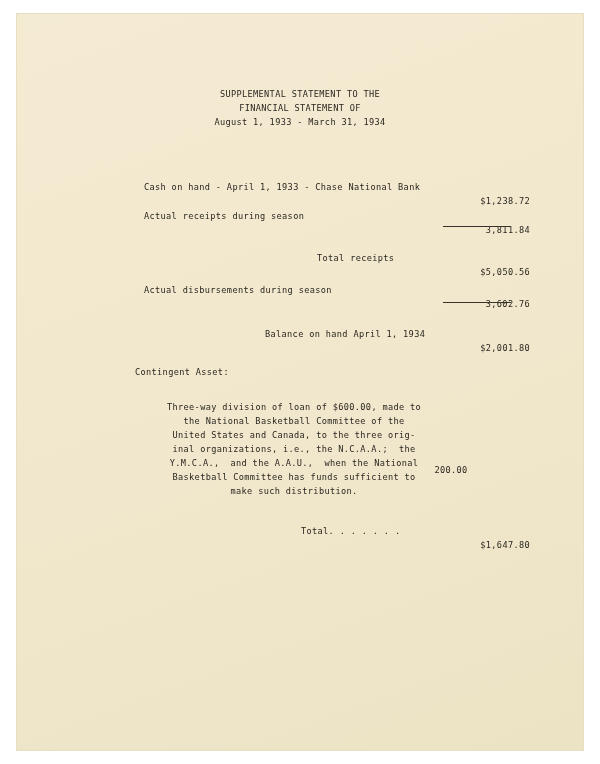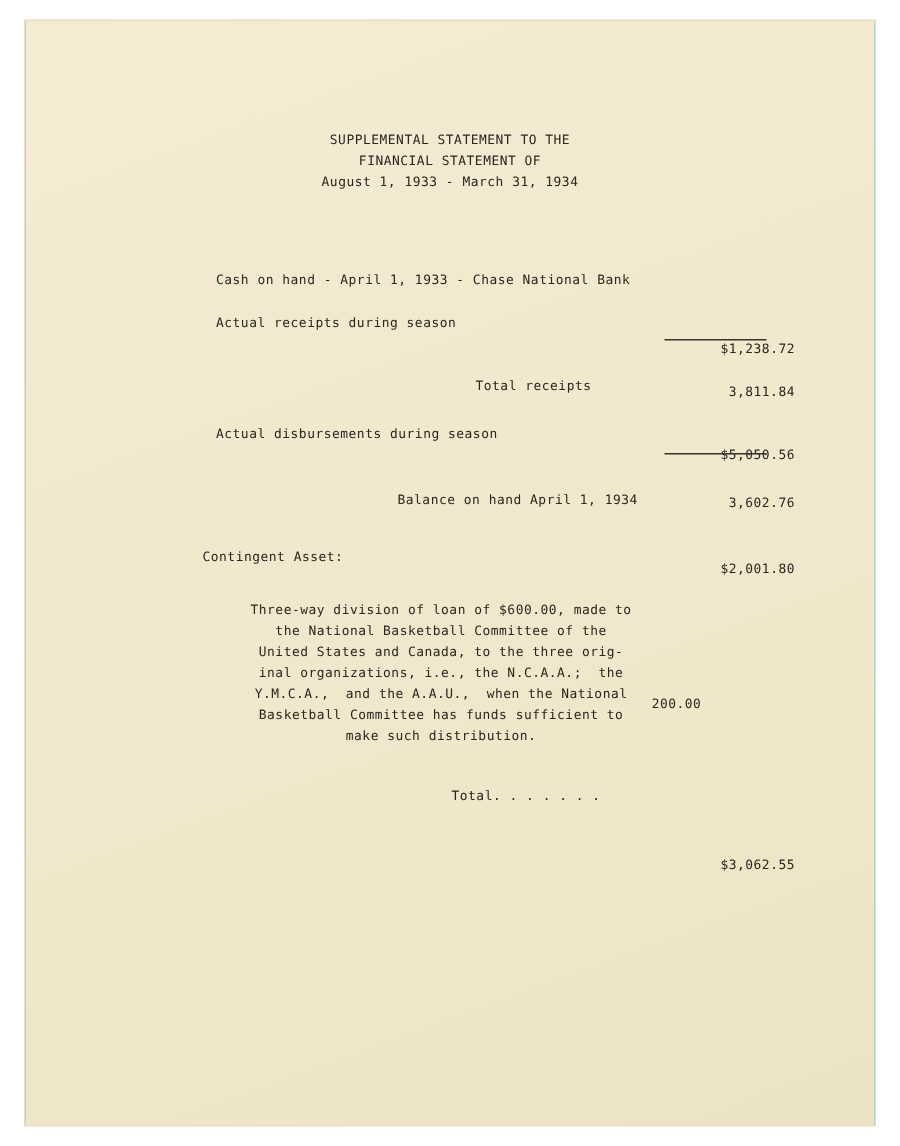--- a/index.html
+++ b/index.html
@@ -58,21 +58,20 @@
   .label {
     position: absolute;
     white-space: pre;
   }
   .amount {
     position: absolute;
     right: 72px;
     width: 120px;
     text-align: right;
     white-space: pre;
-    margin-top: 32px;
   }
   .rule {
     position: absolute;
     right: 72px;
     width: 68px;
     border-top: 1.4px solid #39332b;
   }
 
   .r1 { top: 153px; }
   .r2 { top: 182px; }
@@ -166,17 +165,17 @@
 United States and Canada, to the three orig-
 inal organizations, i.e., the N.C.A.A.;  the
 Y.M.C.A.,  and the A.A.U.,  when the National
 Basketball Committee has funds sufficient to
 make such distribution.</div>
 
     <div class="para-amount">200.00</div>
 
     <div class="row total-row">
       <span class="total-label">Total. . . . . . .</span>
-      <span class="amount">$3,062.55</span>
+      <span class="amount">$1,647.80</span>
     </div>
 
   </div>
 </div>
 
 </body></html>

